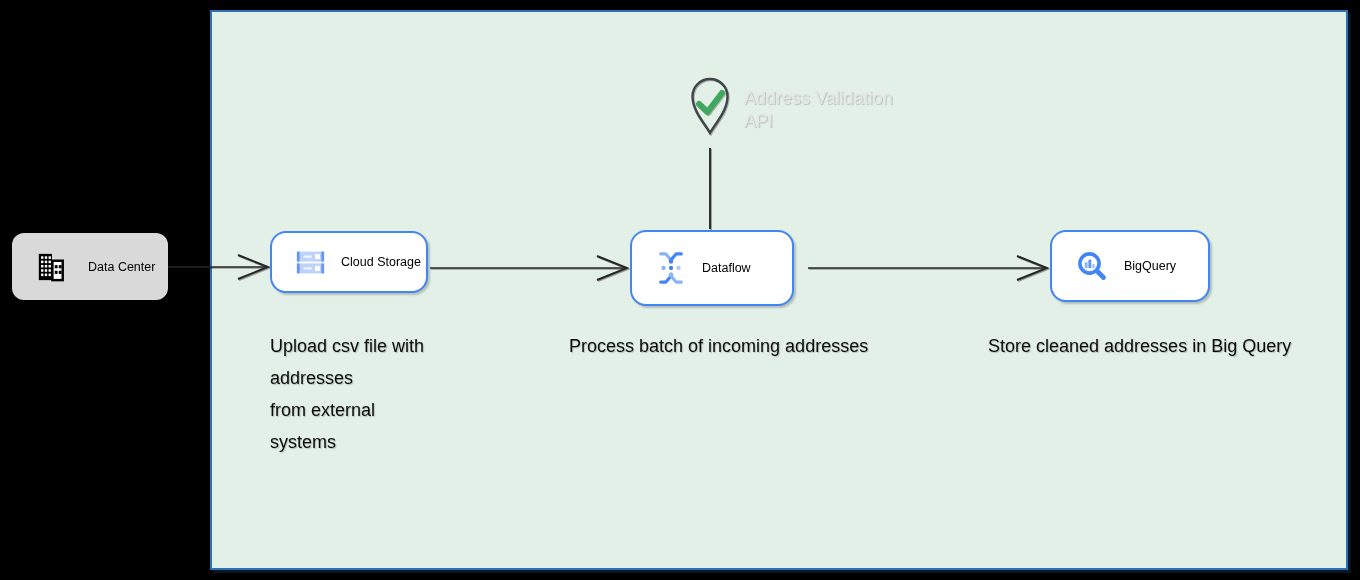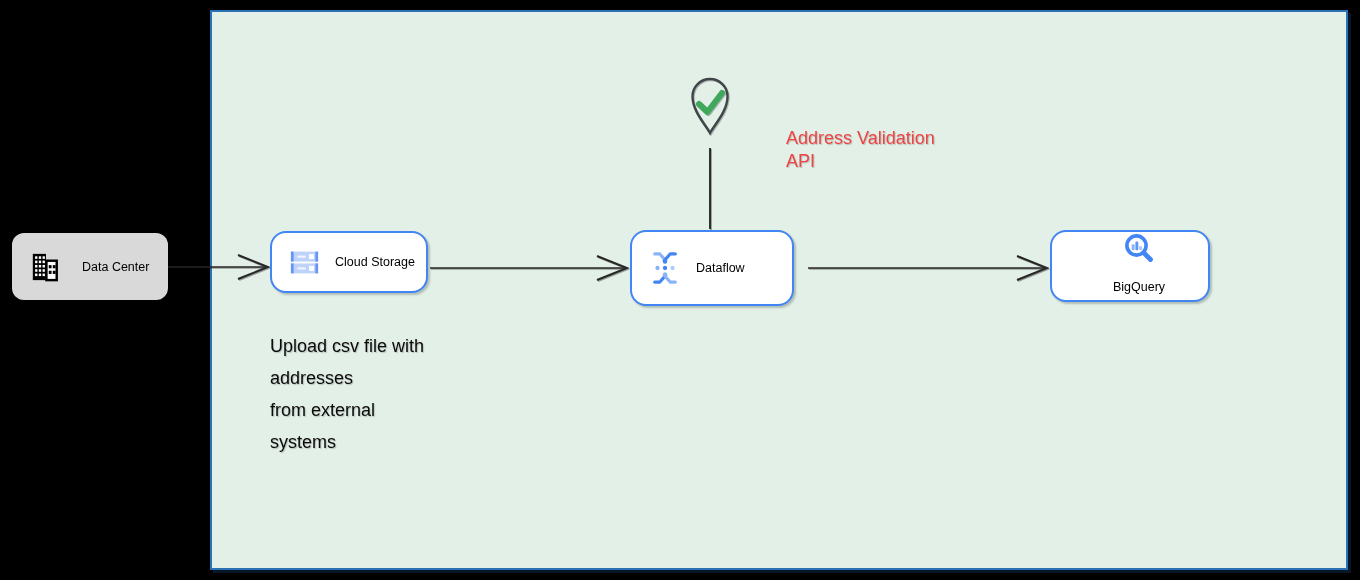--- a/index.html
+++ b/index.html
@@ -24,49 +24,48 @@
     pointer-events:none;
     filter:drop-shadow(1px 1px 0.5px rgba(0,0,0,0.35));
   }
   .gnode{
     position:absolute;
     box-sizing:border-box;
     background:#ffffff;
     border:2px solid #4285f4;
     border-radius:16px;
     display:flex;align-items:center;
-    padding-left:18px;gap:16px;
+    padding-left:24px;gap:16px;
     box-shadow:2px 2px 2px rgba(60,80,70,0.30);
   }
   #node-cloud-storage{left:270px;top:231px;width:158px;height:62px;}
   #node-dataflow{left:630px;top:230px;width:164px;height:76px;}
-  #node-bigquery{left:1050px;top:230px;width:160px;height:72px;flex-direction:column;}
+  #node-bigquery{left:1050px;top:230px;width:160px;height:72px;}
   #node-data-center{
     left:12px;top:233px;width:156px;height:67px;
     background:#d9d9d9;border:none;border-radius:12px;
     box-shadow:none;gap:22px;
   }
   .gnode .label{
     font-size:12.5px;color:#000;white-space:nowrap;
   }
   .caption{
     position:absolute;
     font-size:18px;line-height:32px;color:#0b0b0b;
     white-space:pre-line;
     text-shadow:1px 1px 1px rgba(0,0,0,0.20);
   }
   #caption-upload{left:270px;top:330px;width:220px;}
   #caption-process{left:569px;top:330px;}
   #caption-store{left:988px;top:330px;}
   .annotation-text{
-    position:absolute;left:786px;top:87px;
-    font-size:18px;line-height:23px;color:#ef4444;
+    position:absolute;left:744px;top:87px;
+    font-size:18px;line-height:23px;color:#e5e5e5;
     white-space:pre-line;
     text-shadow:1px 1px 1px rgba(0,0,0,0.20);
-    margin-top:40px;
   }
   .pin{
     position:absolute;left:687px;top:77px;width:46px;height:60px;
     filter:drop-shadow(1px 1px 0.5px rgba(0,0,0,0.25));
   }
   .icon{flex:0 0 auto;display:block;}
 </style>
 </head>
 <body>
 
@@ -169,14 +168,16 @@
     <path d="M23 56 C18 47 5.5 34 5.5 19.5 C5.5 9.8 13.3 2 23 2 C32.7 2 40.5 9.8 40.5 19.5 C40.5 34 28 47 23 56 Z" fill="none" stroke="#3f4549" stroke-width="2.4"></path>
     <polyline points="12,27 20.5,35 35,16" fill="none" stroke="#40a85c" stroke-width="6" stroke-linecap="round" stroke-linejoin="round"></polyline>
   </svg>
   <div class="annotation-text">Address Validation
 API</div>
 
   <div class="caption" id="caption-upload">Upload csv file with
 addresses
 from external
 systems</div>
+  <div class="caption" id="caption-process">Process batch of incoming addresses</div>
+  <div class="caption" id="caption-store">Store cleaned addresses in Big Query</div>
 
 </div>
 
 </body></html>

